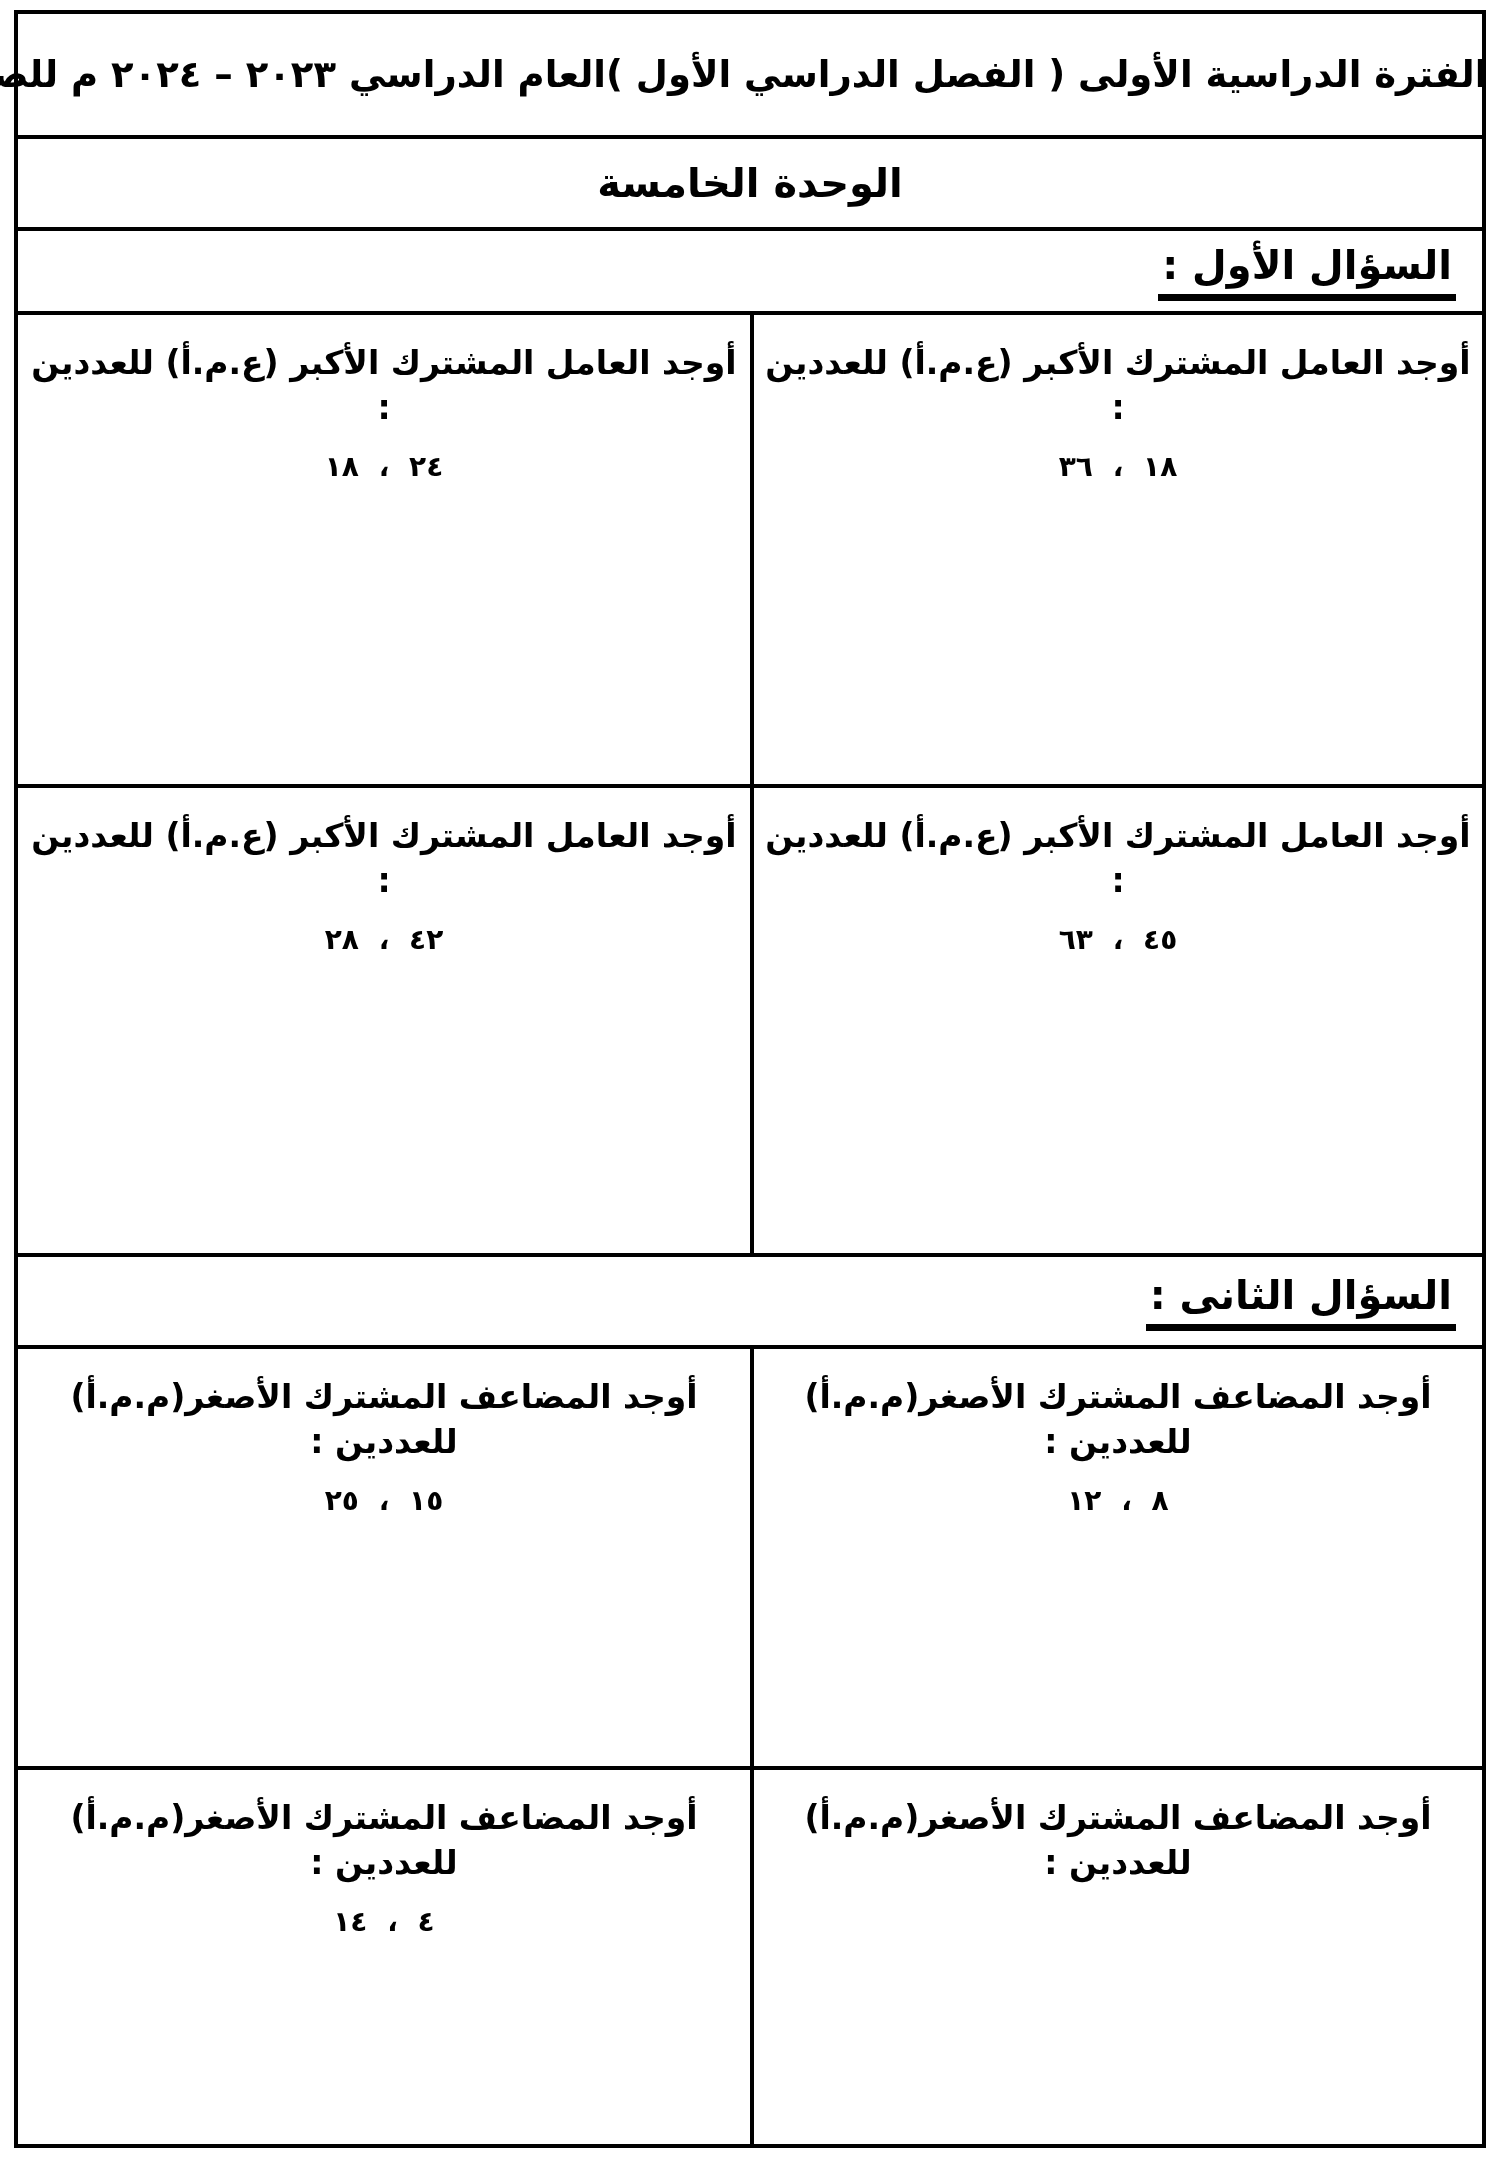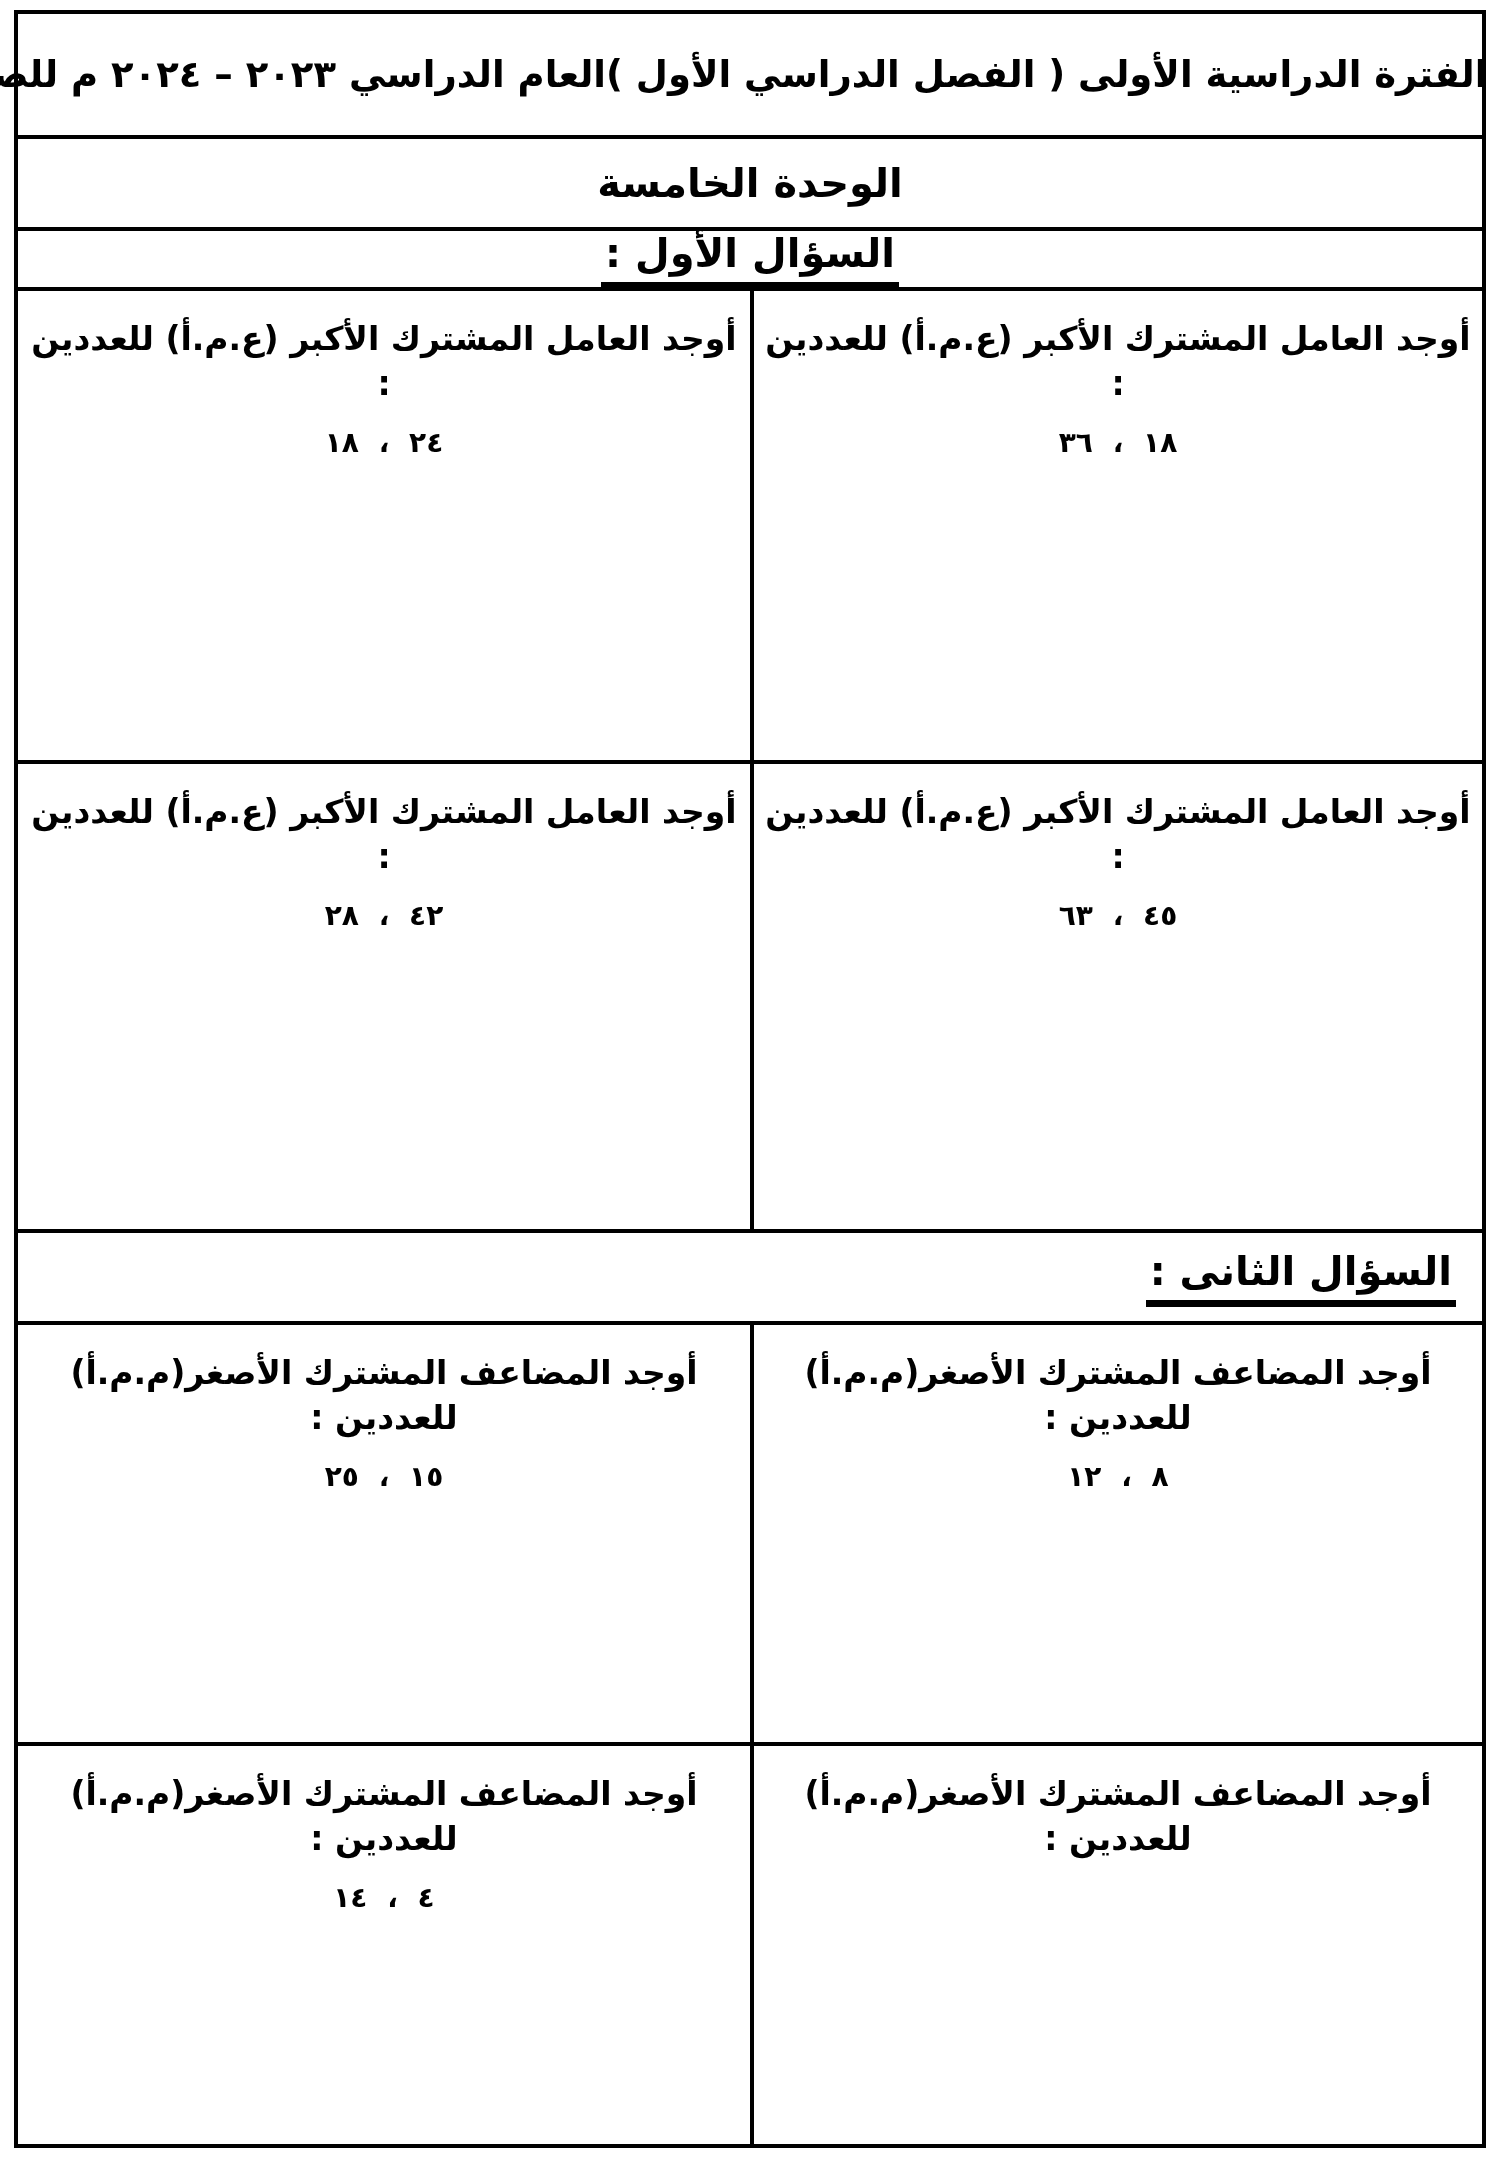--- a/index.html
+++ b/index.html
@@ -51,21 +51,21 @@
     font-size: 40px;
     font-weight: 700;
   }
 
   .label-row {
     display: flex;
     align-items: center;
     justify-content: flex-start; 
     padding: 0 26px;
   }
-  .label-row.q1 { height: 60px; justify-content: center; }
+  .label-row.q1 { height: 84px; }
   .label-row.q2 { height: 92px; }
   .question-label {
     display: inline-block;
     font-size: 40px;
     font-weight: 700;
     border-bottom: 7px solid #000000;
     padding: 0 4px 6px 4px;
   }
 
   .grid-row {

